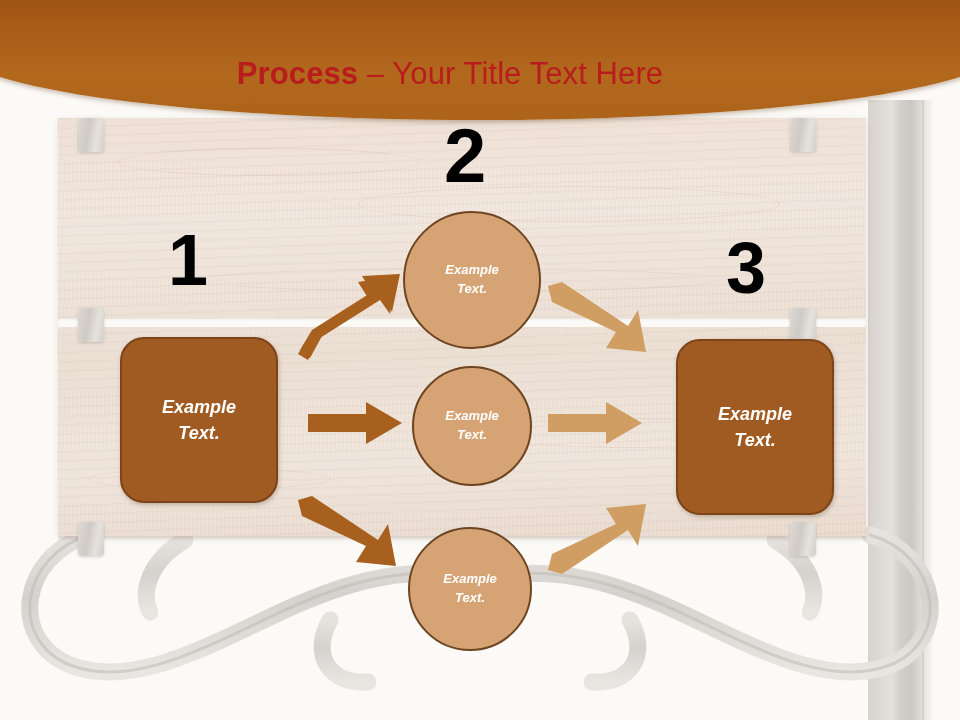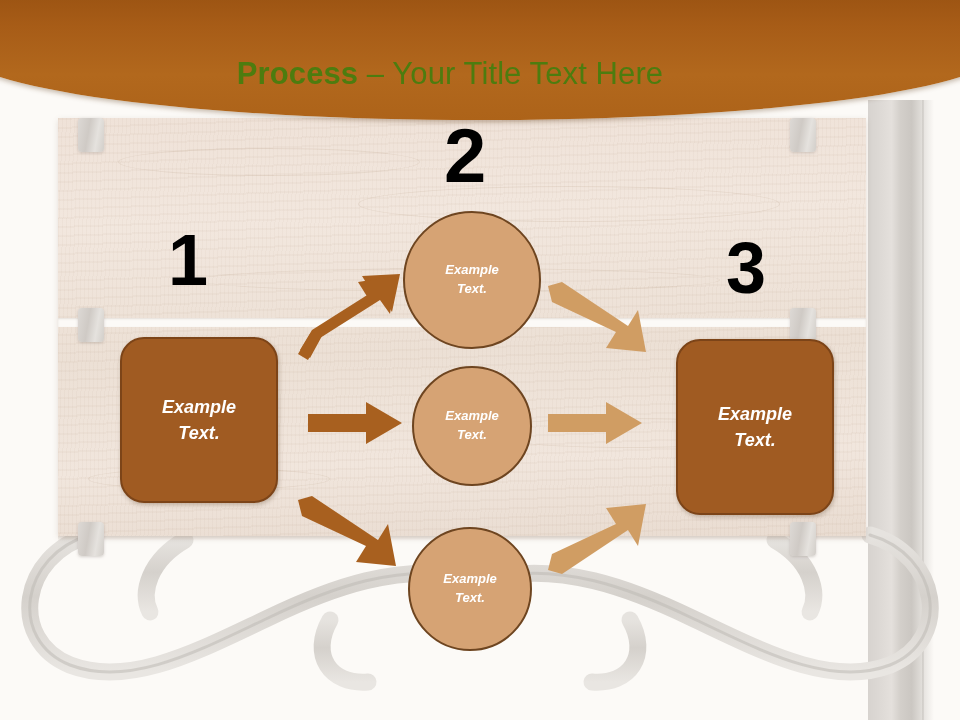--- a/index.html
+++ b/index.html
@@ -114,21 +114,21 @@
     border-radius: 0 0 50% 50% / 0 0 34% 34%;
     background: linear-gradient(180deg, #7c3f08 0%, #8e4a0d 22%, #a75c17 54%, #b2681d 78%, #ad6319 100%);
     box-shadow: 0 2px 5px rgba(90,55,20,0.35);
   }
   .header-title {
     position: absolute;
     left: 0;
     top: 0;
     width: 900px;
     text-align: center;
-    color: #4d7c0f;
+    color: #b91c1c;
     font-size: 31px;
     line-height: 1;
     letter-spacing: 0.1px;
     white-space: nowrap;
   }
   .title-bold { font-weight: bold; }
   .title-rest { font-weight: normal; }
 
   
   .step-num {

